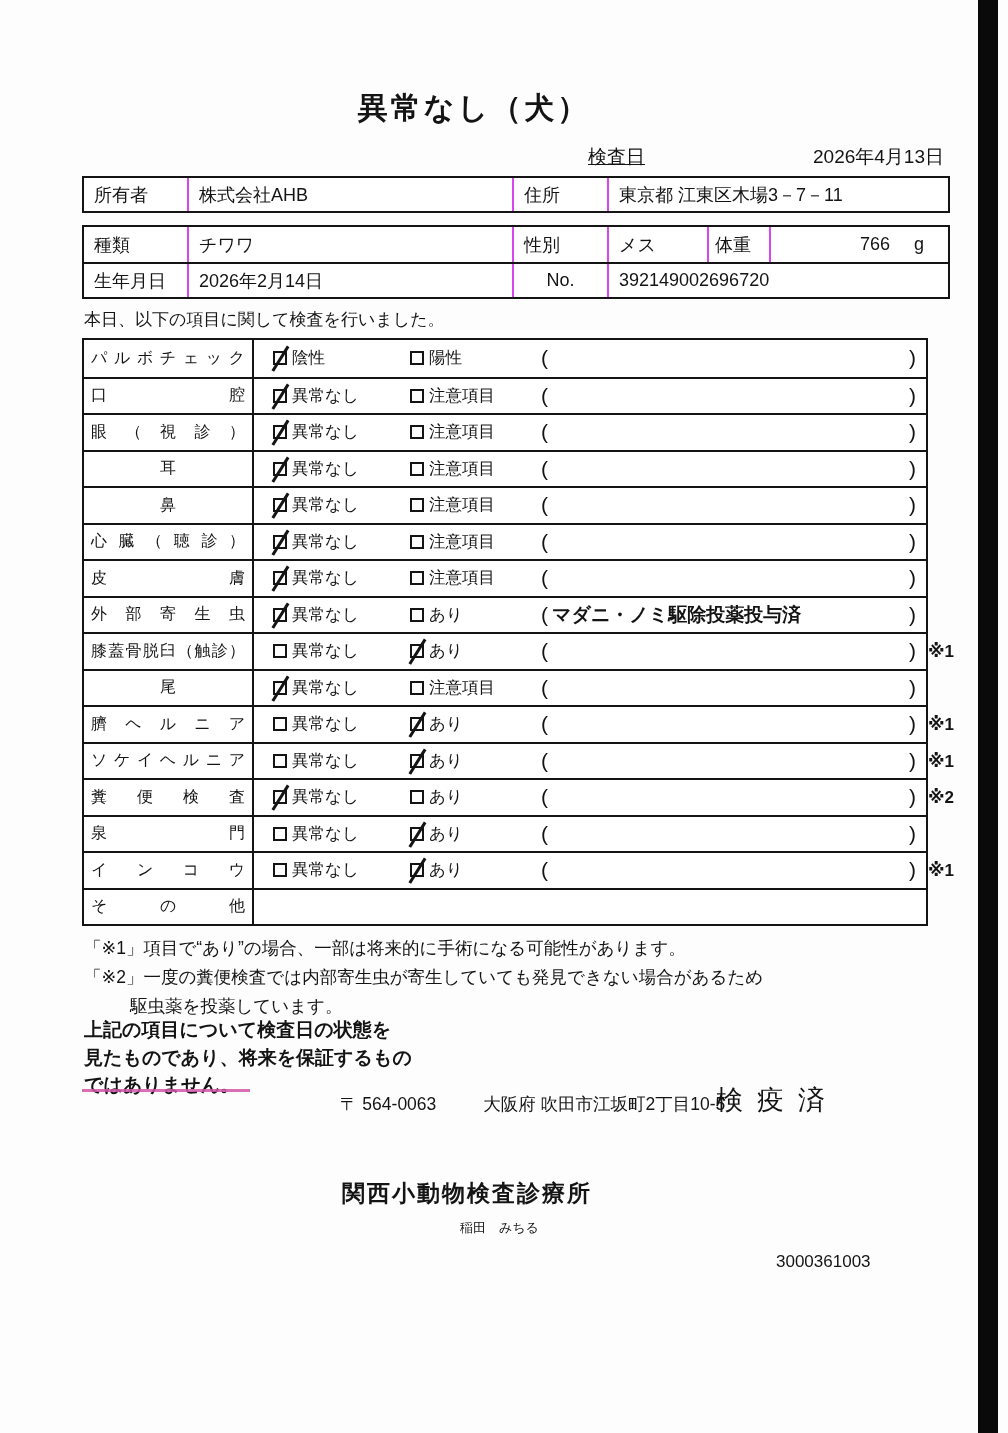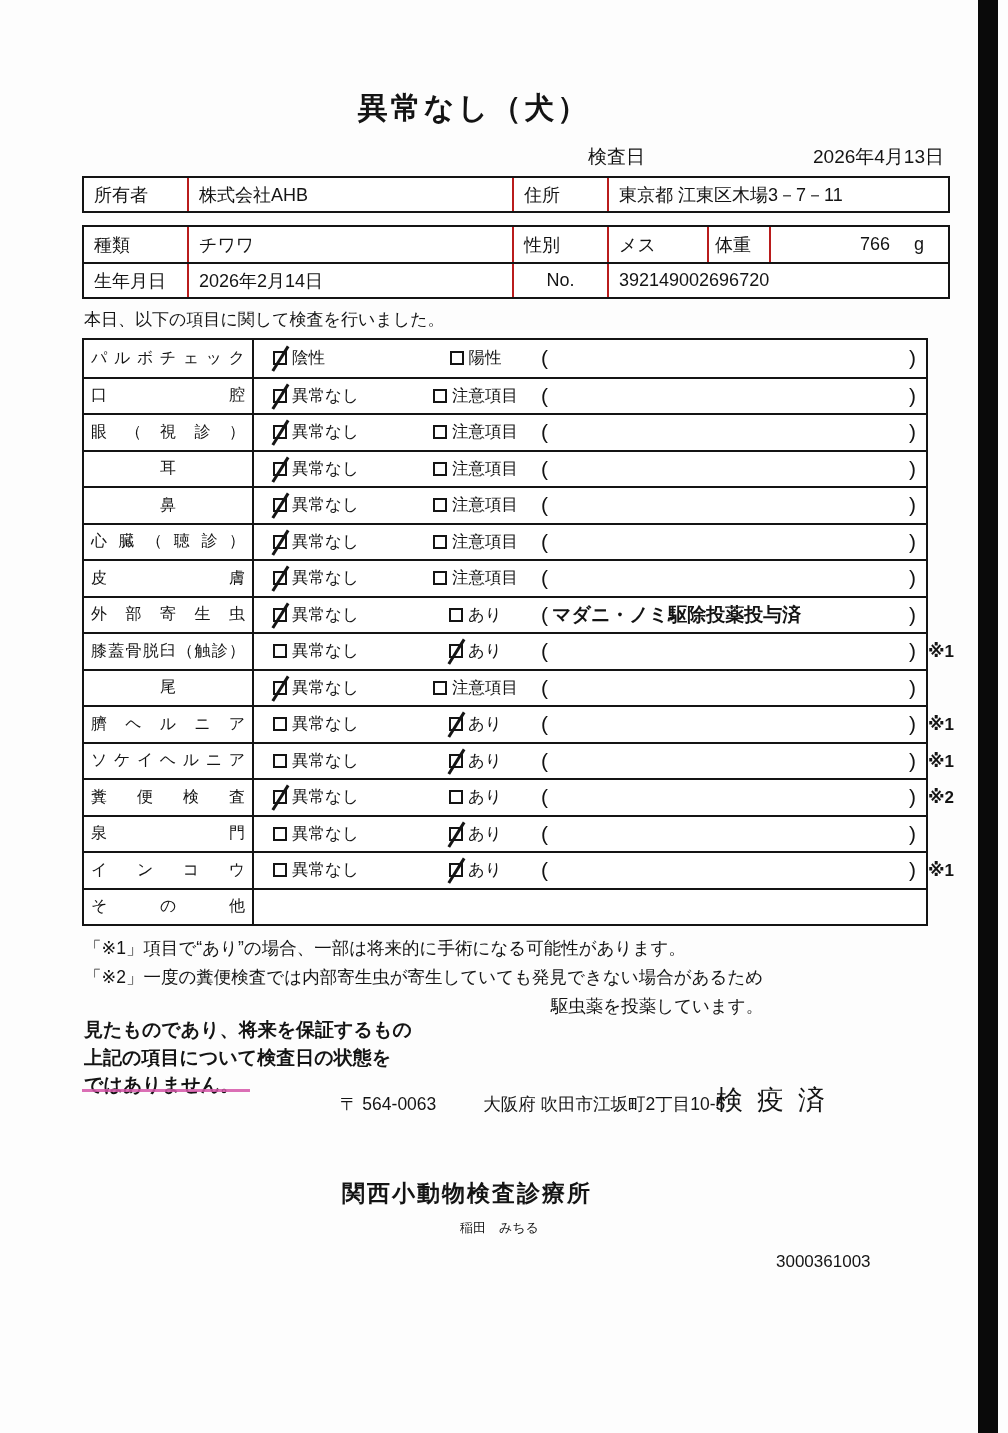--- a/index.html
+++ b/index.html
@@ -7,27 +7,27 @@
   .page {
     position:relative; width:1008px; height:1433px;
     background:#fdfdfd; color:#141414; overflow:hidden;
     font-family:"Liberation Sans","DejaVu Sans",sans-serif;
   }
   .abs { position:absolute; }
 
   .title { left:0; right:60px; top:88px; text-align:center; font-size:30px; font-weight:600; letter-spacing:3px; }
 
   .date-row { left:520px; top:144px; width:430px; display:flex; font-size:19px; }
-  .date-row .dl { margin-left:68px; }
+  .date-row .dl { margin-left:68px;text-decoration:underline; }
   .date-row .dv { margin-left:auto; margin-right:6px; }
 
   .info-table { left:82px; width:868px; border:2px solid #141414; background:#fff; }
   .info-table .row { display:flex; }
   .info-table .row + .row { border-top:2px solid #141414; }
-  .cell { border-left:2px solid #b91c1c; padding:0 10px; font-size:18px; display:flex; align-items:center; overflow:hidden; white-space:nowrap; }
+  .cell { border-left:2px solid #d946ef; padding:0 10px; font-size:18px; display:flex; align-items:center; overflow:hidden; white-space:nowrap; }
   .cell:first-child { border-left:none; }
   .w103 { width:103px; flex:none; }
   .w325 { width:325px; flex:none; }
   .w95  { width:95px;  flex:none; }
   .w100 { width:100px; flex:none; }
   .w62  { width:62px;  flex:none; padding:0 6px; }
   .flex1 { flex:1; }
   .center { justify-content:center; }
   .owner-table { top:176px; }
   .owner-table .row { height:33px; }
@@ -41,33 +41,33 @@
   .checklist { left:82px; top:338px; width:846px; border:2px solid #141414; background:#fff; }
   .c-row { position:relative; display:flex; height:36.5px; }
   .c-row + .c-row { border-top:2px solid #141414; }
   .c-label { width:170px; flex:none; border-right:2px solid #141414; display:flex; align-items:center; padding:0 7px; font-size:16px; }
   .lbl { width:100%; }
   .lbl.spread { display:flex; justify-content:space-between; }
   .lbl.centered { text-align:center; }
   .c-body { flex:1; display:flex; align-items:center; padding-left:19px; font-size:16.5px; }
   .opt { display:flex; align-items:center; gap:5px; flex:none; }
   .opt1 { width:137px; }
-  .opt2 { width:131px;justify-content:center; }
+  .opt2 { width:131px; }
   .cb { position:relative; width:14px; height:14px; border:2px solid #141414; flex:none; background:#fff; }
   .cb.checked::after {
     content:""; position:absolute; left:4px; top:-9px; width:2.5px; height:29px;
     background:#141414; transform:rotate(32deg);
   }
   .paren-wrap { flex:1; display:flex; align-items:center; padding-right:10px; }
   .paren { font-size:21px; }
   .paren-text { flex:1; font-size:19px; font-weight:600; padding-left:4px; white-space:nowrap; overflow:hidden; }
   .note-mark { position:absolute; right:-46px; top:50%; transform:translateY(-50%); width:44px; font-size:17px; font-weight:600; }
 
   .notes { left:84px; top:934px; font-size:17.5px; line-height:29px; }
-  .note-indent { padding-left:46px;text-align:right; }
+  .note-indent { padding-left:46px; }
 
   .disclaimer { left:84px; top:1016px; font-size:19px; font-weight:600; line-height:27.5px; }
   .pink-line { left:82px; top:1089px; width:168px; height:3px; background:#d556a8; opacity:.85; }
 
   .stamp { left:716px; top:1046px; font-size:27px; letter-spacing:14px; font-weight:500; white-space:nowrap;margin-top:36px; }
 
   .postal-line { left:340px; top:1092px; font-size:17.5px; white-space:nowrap; }
   .postal-line .addr { margin-left:42px; }
   .tel-line { left:368px; top:1136px; font-size:17.5px; white-space:nowrap; }
   .clinic-name { left:342px; top:1178px; font-size:23px; font-weight:600; letter-spacing:2px; white-space:nowrap; }
@@ -547,22 +547,22 @@
     </div>
   </div>
 
   <div class="abs notes">
     <div>「※1」項目で“あり”の場合、一部は将来的に手術になる可能性があります。</div>
     <div>「※2」一度の糞便検査では内部寄生虫が寄生していても発見できない場合があるため</div>
     <div class="note-indent">駆虫薬を投薬しています。</div>
   </div>
 
   <div class="abs disclaimer">
+    <div>上記の項目について検査日の状態を</div>
     <div>見たものであり、将来を保証するもの</div>
-    <div>上記の項目について検査日の状態を</div>
     <div>ではありません。</div>
   </div>
   <div class="abs pink-line"></div>
 
   <div class="abs stamp">検疫済</div>
 
   <div class="abs postal-line">
     <span>〒 564-0063</span>
     <span class="addr">大阪府 吹田市江坂町2丁目10-5</span>
   </div>

